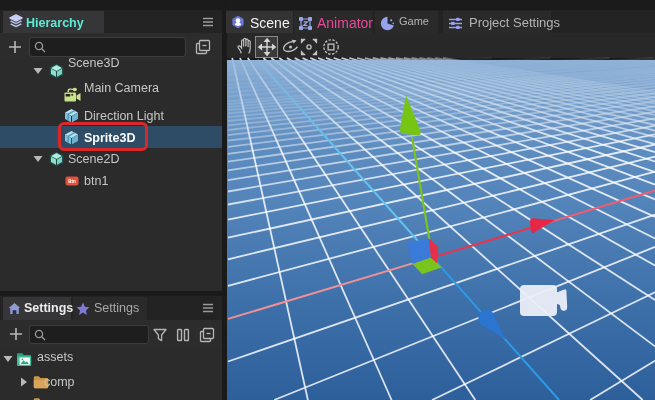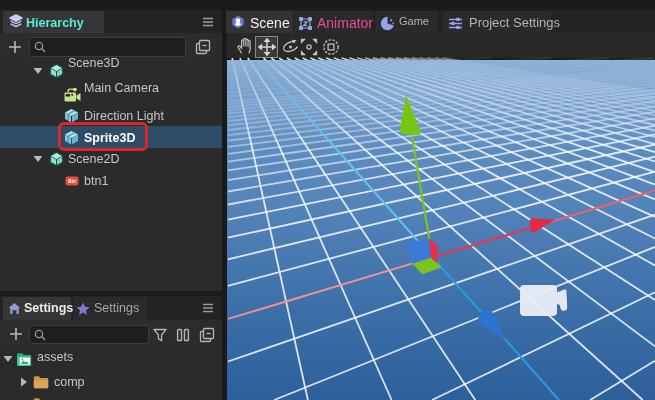--- a/index.html
+++ b/index.html
@@ -157,21 +157,21 @@
 <circle cx="6.3" cy="7.4" r="0.8" fill="#2fa886"></circle>
 </svg>
 <div class="lbl" style="left:37px;top:350px">assets</div>
 <svg width="8" height="10" style="left:20px;top:376.5px" viewBox="0 0 8 10">
     <path d="M1 0.5 V9.5 L7 5 Z" fill="#b8b8b8"></path>
   </svg>
 <svg width="16" height="14" style="left:33px;top:375px" viewBox="0 0 16 14">
 <path d="M0.8 2.4 Q0.8 1.2 2 1.2 H5.8 L7.4 2.9 H14 Q15.2 2.9 15.2 4.1 V12 Q15.2 13.2 14 13.2 H2 Q0.8 13.2 0.8 12 Z" fill="#c9964c"></path>
 <path d="M0.8 5.2 H15.2 V12 Q15.2 13.2 14 13.2 H2 Q0.8 13.2 0.8 12 Z" fill="#d8a55c"></path>
 </svg>
-<div class="lbl" style="left:54px;top:375px">comp</div>
+<div class="lbl" style="left:44px;top:375px">comp</div>
 <svg width="16" height="14" style="left:33px;top:397px" viewBox="0 0 16 14">
 <path d="M0.8 2.4 Q0.8 1.2 2 1.2 H5.8 L7.4 2.9 H14 Q15.2 2.9 15.2 4.1 V12 Q15.2 13.2 14 13.2 H2 Q0.8 13.2 0.8 12 Z" fill="#c9964c"></path>
 <path d="M0.8 5.2 H15.2 V12 Q15.2 13.2 14 13.2 H2 Q0.8 13.2 0.8 12 Z" fill="#d8a55c"></path>
 </svg>
 <div class="lbl" style="left:53px;top:398px">UI</div>
 
 <div class="abs" style="left:222px;top:0;width:5px;height:400px;background:#1a1a1a"></div>
 
 <div class="abs" style="left:227px;top:10px;width:428px;height:23px;background:#232323"></div>
 <div class="abs" style="left:226px;top:11px;width:67px;height:22px;background:#333"></div>

